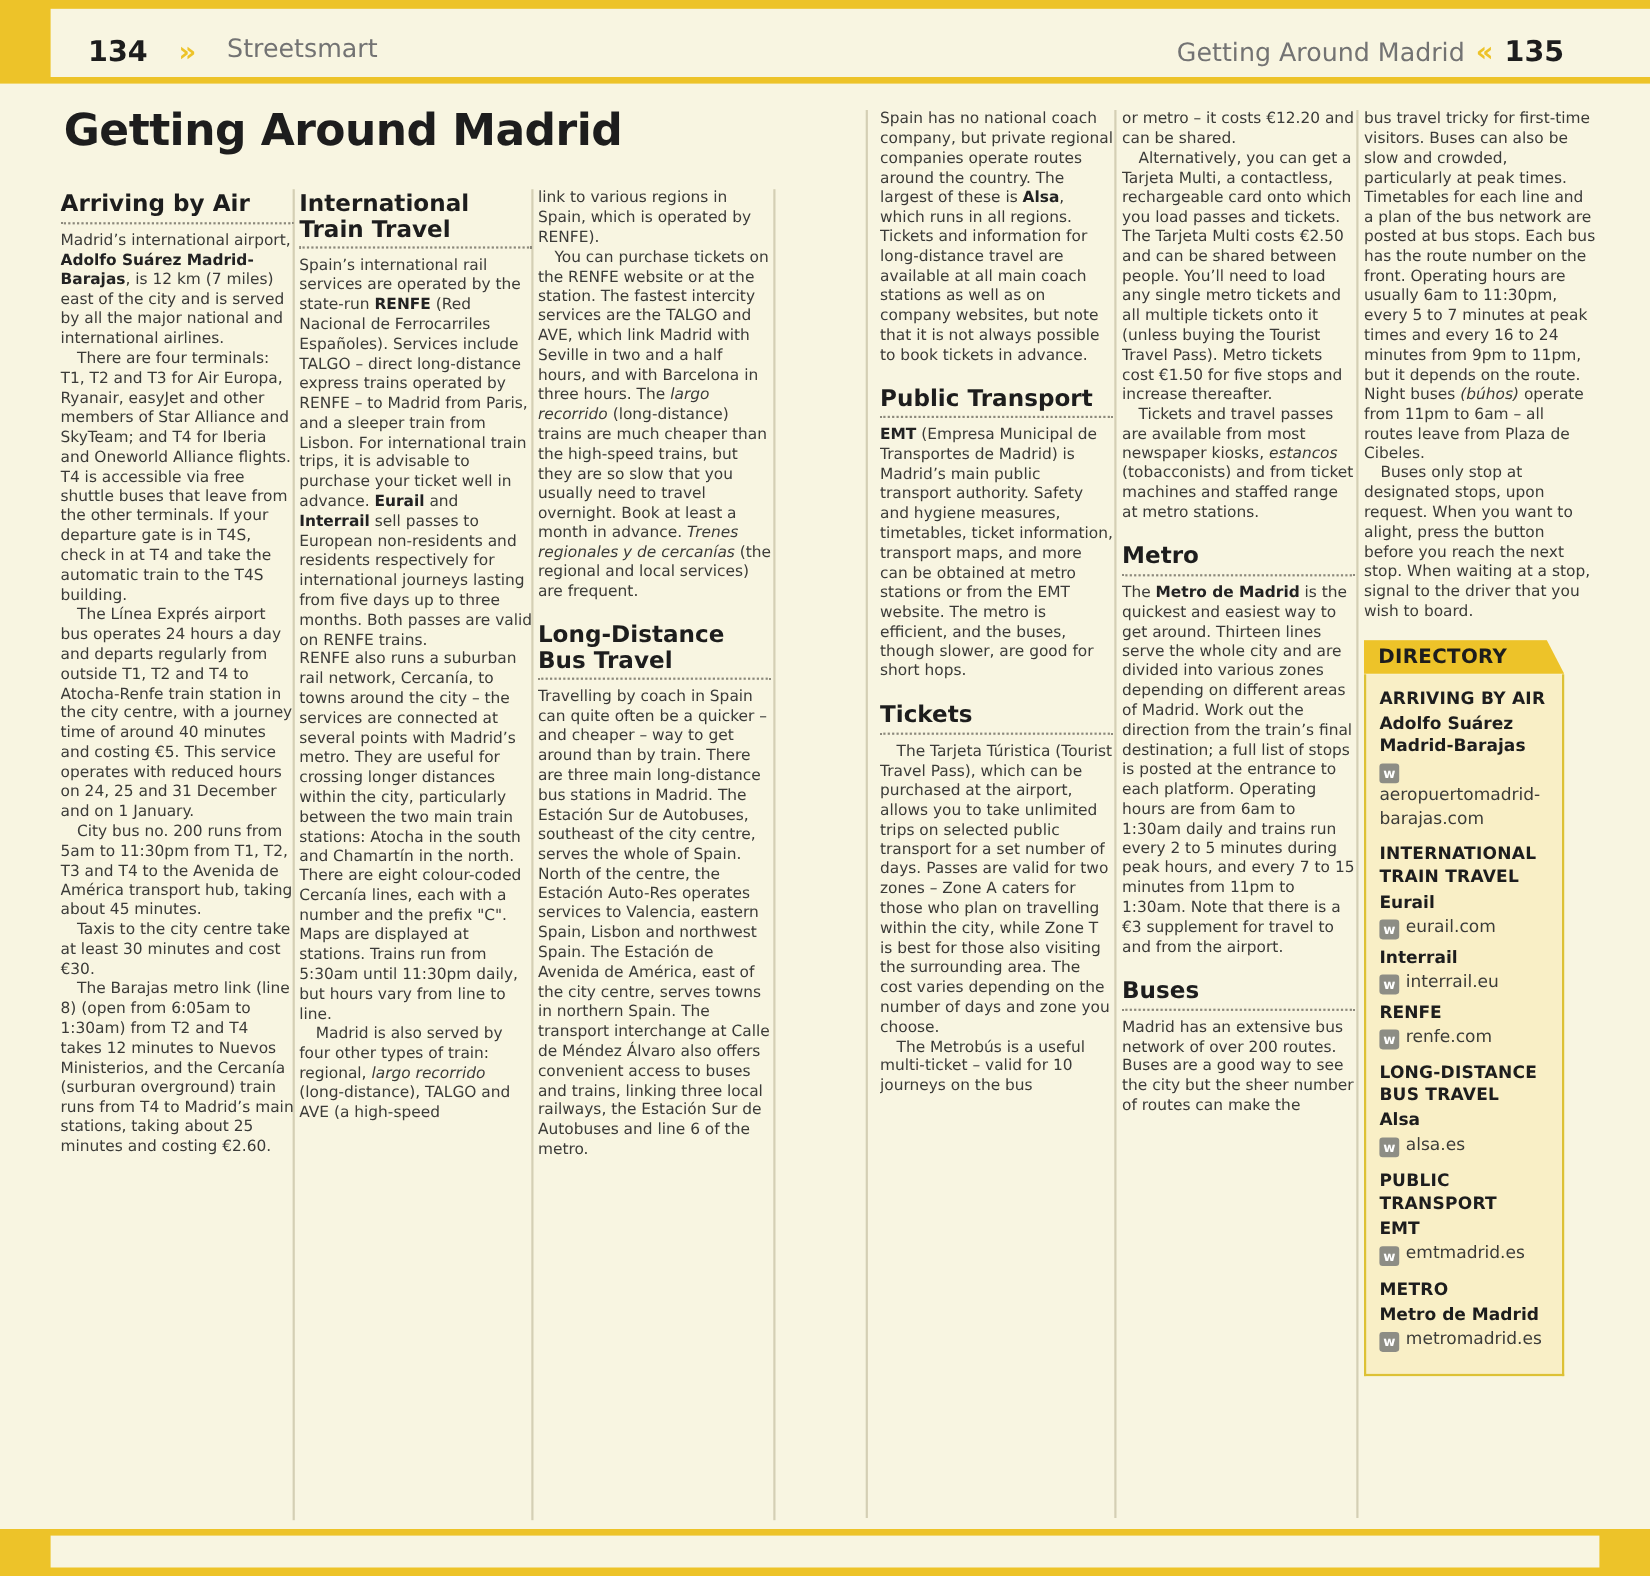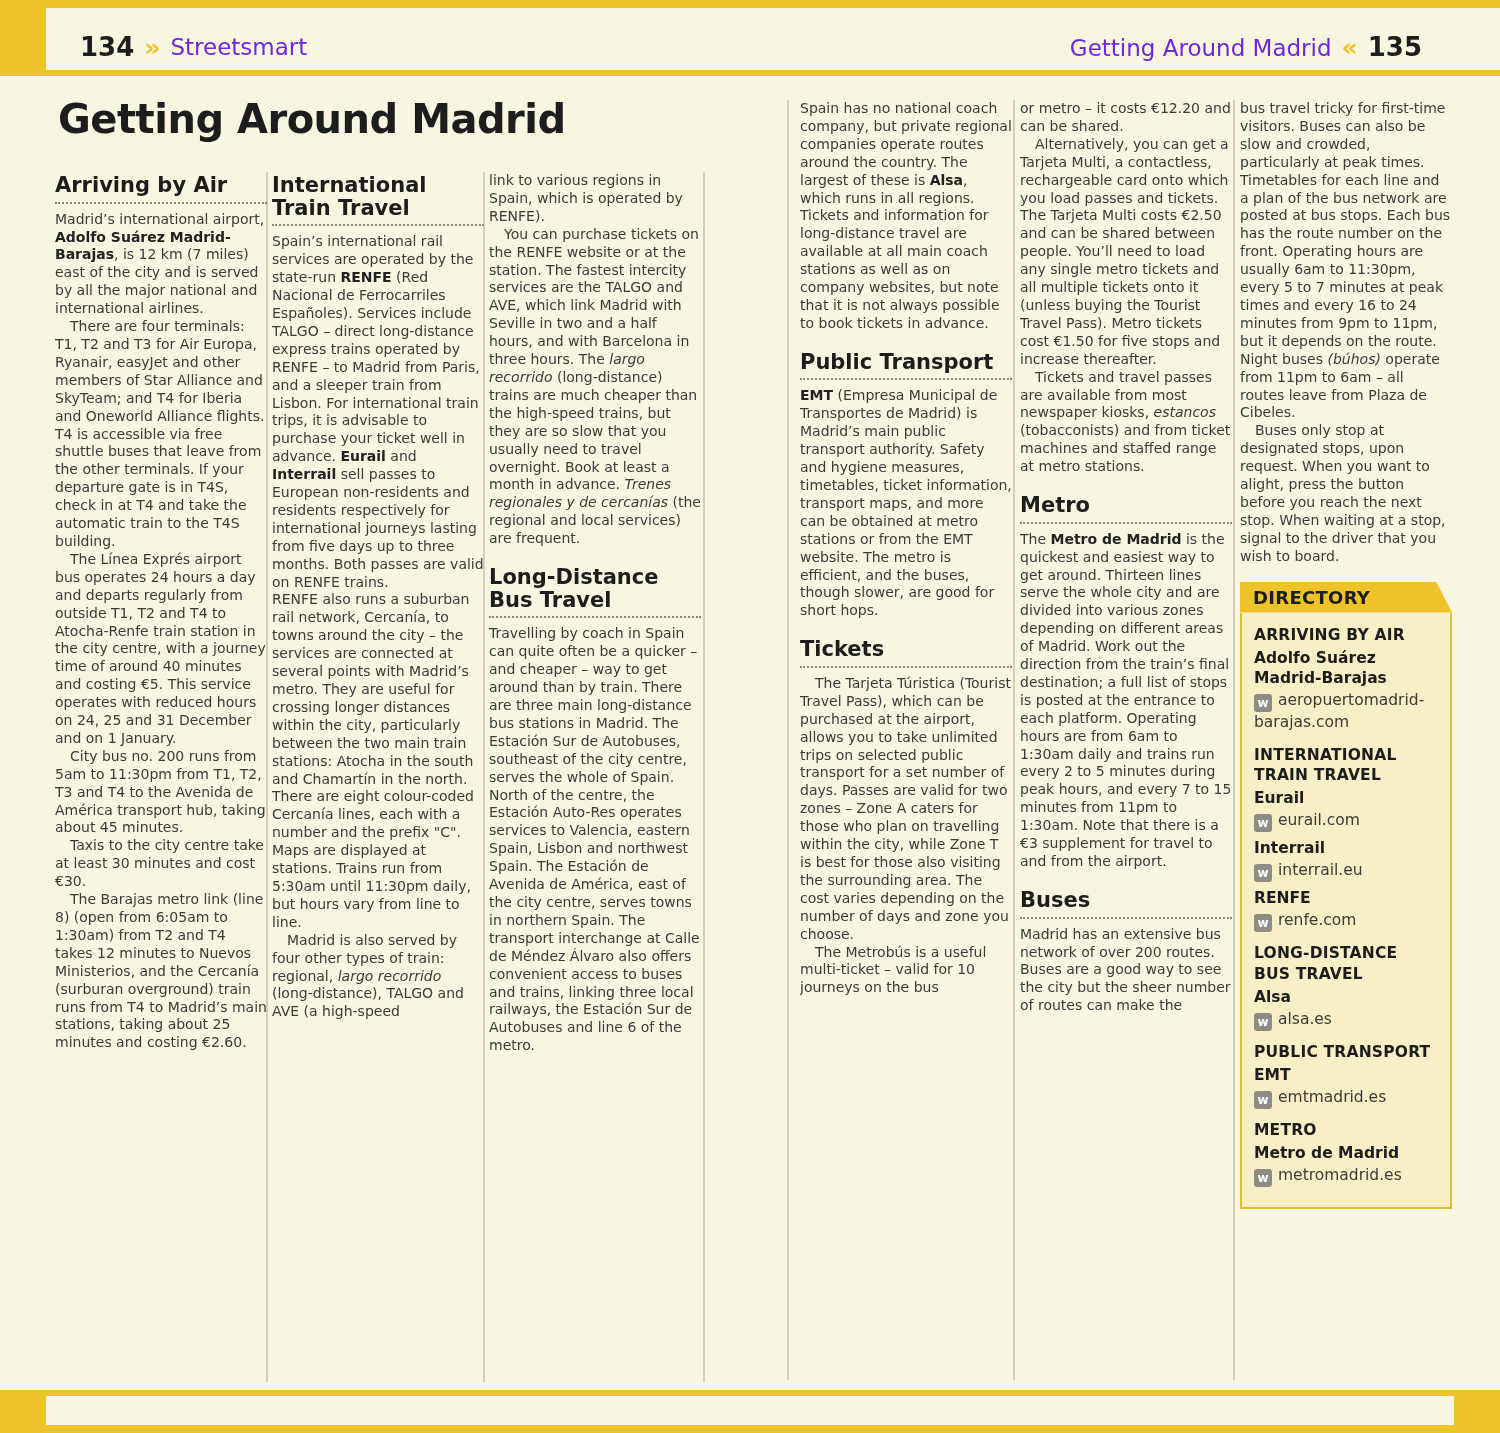--- a/index.html
+++ b/index.html
@@ -11,25 +11,25 @@
   }
   
   .top-strip    { position:absolute; top:0; left:0; width:1500px; height:8px; background:#edc329; }
   .corner-tl    { position:absolute; top:0; left:0; width:46px; height:70px; background:#edc329; }
   .rule-top     { position:absolute; top:70px; left:0; width:1500px; height:6px; background:#edc329; }
   .rule-bottom  { position:absolute; top:1390px; left:0; width:1500px; height:6px; background:#edc329; }
   .bottom-strip { position:absolute; bottom:0; left:0; width:1500px; height:8px; background:#edc329; }
   .corner-bl    { position:absolute; bottom:0; left:0; width:46px; height:43px; background:#edc329; }
   .corner-br    { position:absolute; bottom:0; right:0; width:46px; height:43px; background:#edc329; }
 
-  .header-left  { position:absolute; top:32px; left:80px; display:flex; align-items:center; gap:10px; }
+  .header-left  { position:absolute; top:32px; left:80px; display:flex; align-items:flex-start; gap:28px; }
   .header-right { position:absolute; top:32px; right:78px; display:flex; align-items:baseline; gap:10px; }
   .pagenum   { font-size:26px; font-weight:bold; color:#1d1d1d; }
   .chevrons  { font-size:25px; font-weight:bold; color:#edc329; }
-  .runhead   { font-size:23px; color:#6d28d9; }
+  .runhead   { font-size:23px; color:#737373; }
 
   .page-title {
     position:absolute; top:96px; left:58px; margin:0;
     font-size:40px; font-weight:bold; color:#1d1d1d; letter-spacing:-0.5px;
   }
 
   .divider { position:absolute; width:2px; background:#d4cfb4; }
 
   
   .col { position:absolute; width:212px; overflow:hidden; }
@@ -42,21 +42,21 @@
     border-bottom:2px dotted #8b887b;
   }
   .col .sec-heading:first-child { margin-top:2px; }
 
   .body-para { margin:0; font-size:14px; line-height:1.28; color:#3b3b38; }
   .body-para.indent { text-indent:15px; }
   .b { font-weight:bold; color:#222; }
   .i { font-style:italic;margin-top:21px; }
 
   
-  .directory { margin-top:16px; width:212px; }
+  .directory { margin-top:16px; width:182px; }
   .dir-tab {
     background:#edc329; height:31px; line-height:31px; padding-left:13px;
     font-weight:bold; font-size:18px; color:#1d1d1d; letter-spacing:0.3px;
     clip-path: polygon(0 0, calc(100% - 16px) 0, 100% 100%, 0 100%);
   }
   .dir-body {
     background:#f9efc6; border:2px solid #ddc135; border-top:none;
     padding:8px 12px 14px 12px;
   }
   .dir-group-heading {

